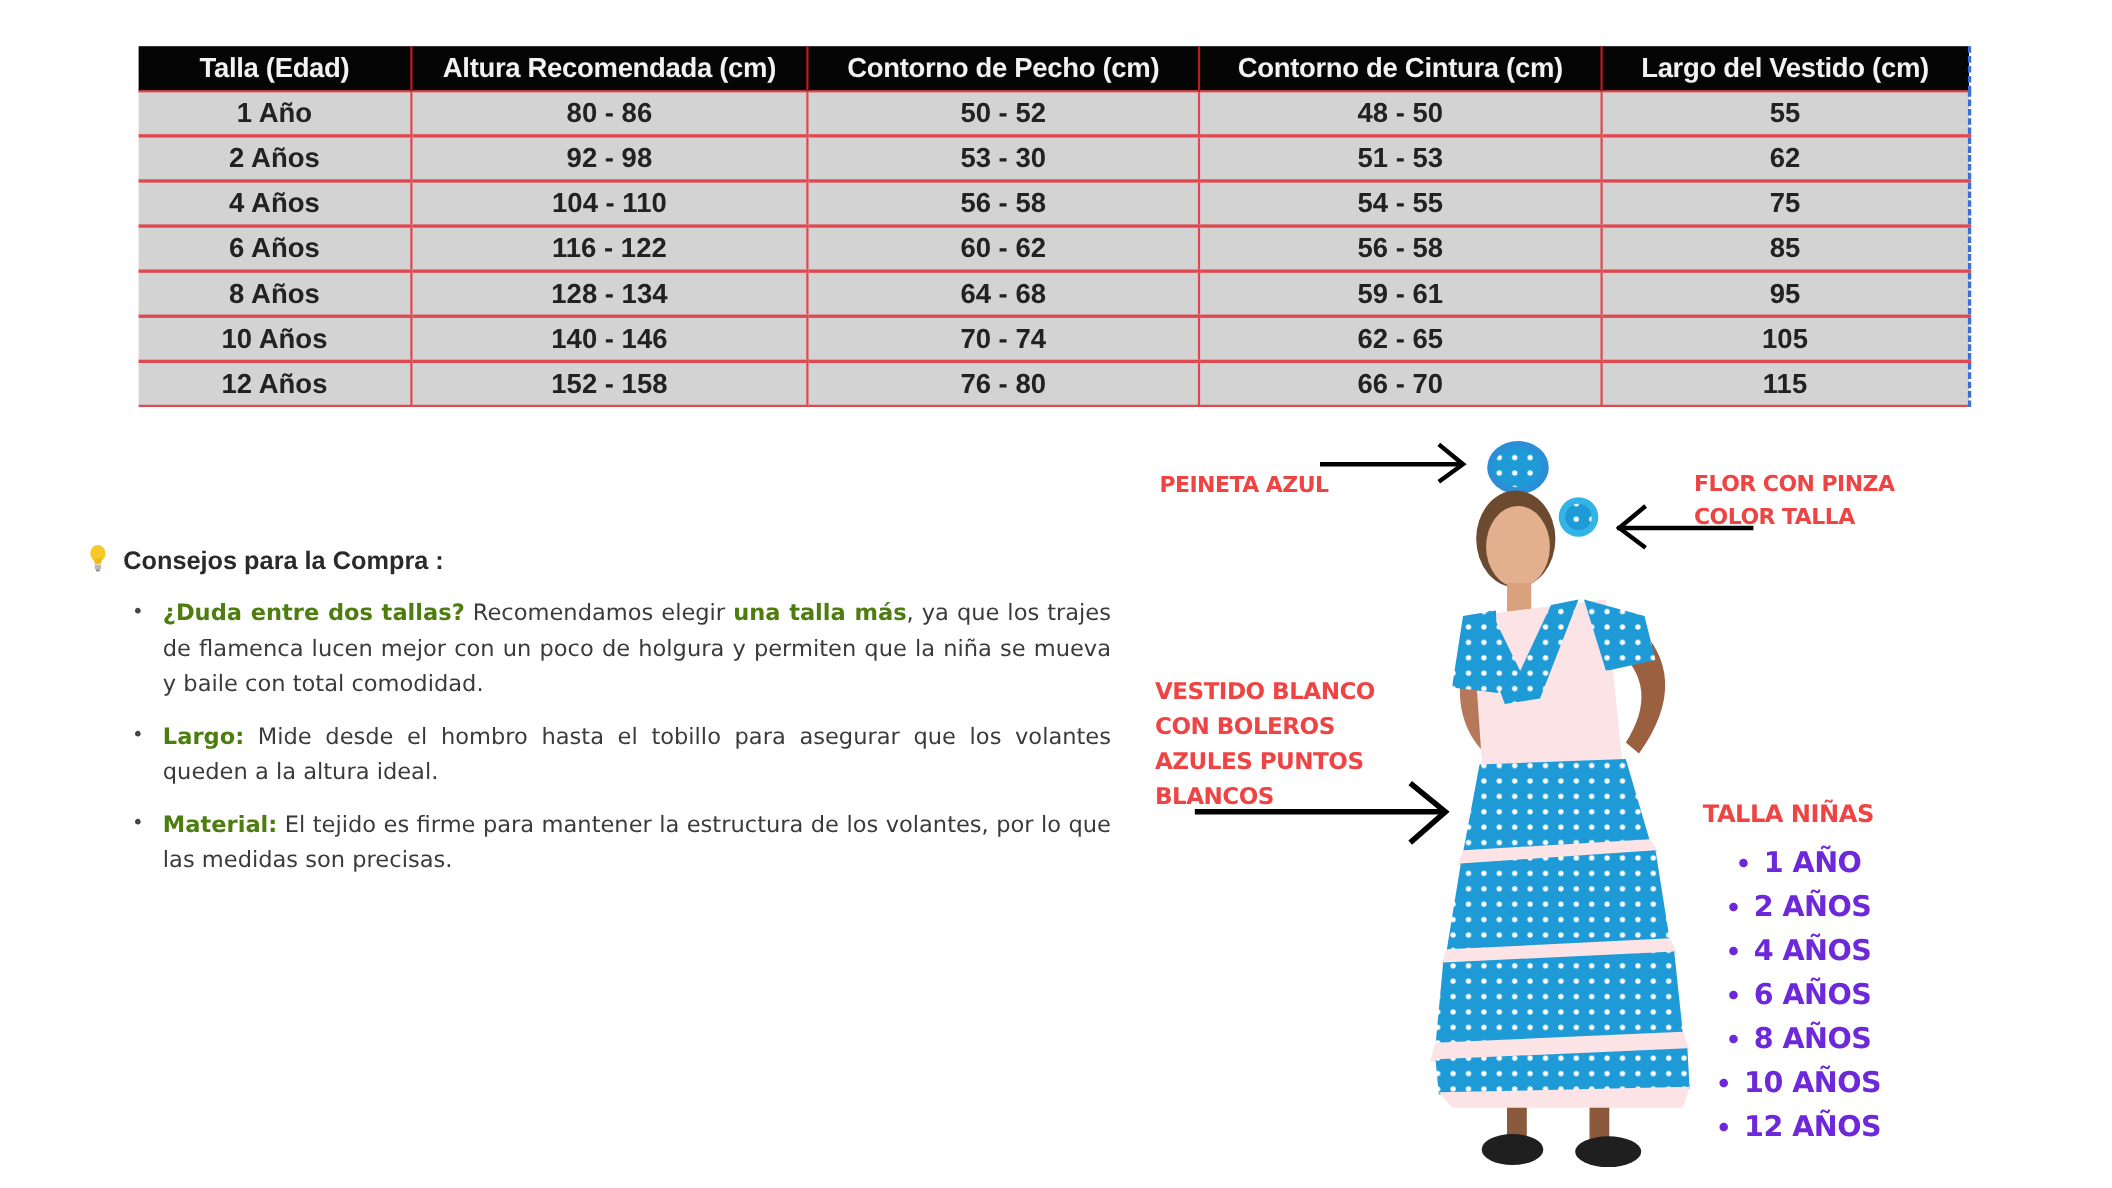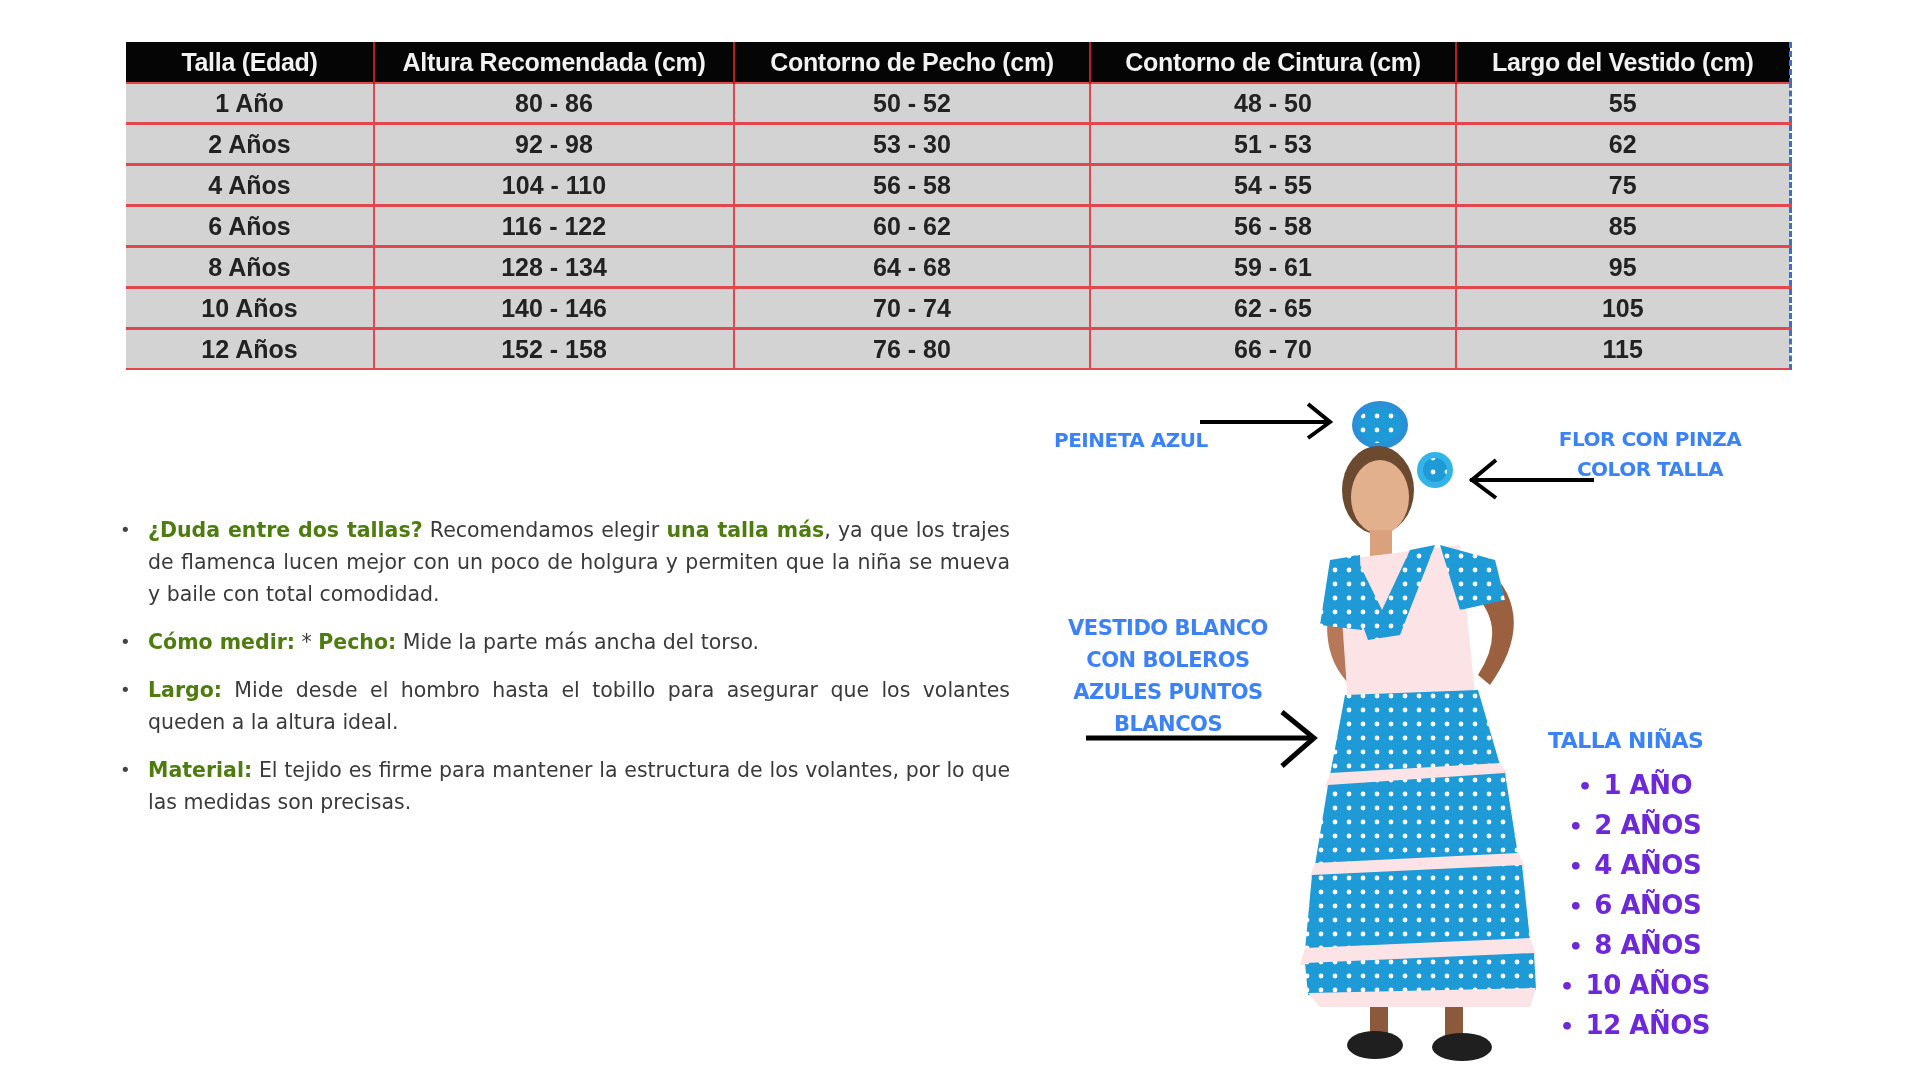--- a/index.html
+++ b/index.html
@@ -43,21 +43,21 @@
     font-size: 20.5px; line-height: 32px; color: #3a3a3a; text-align: justify;
     margin-bottom: 16px;
   }
   .tips-list li::before {
     content: "•"; position: absolute; left: 0; top: 0; color: #444; font-size: 18px;
   }
   .tips-list b { color: #4d7c0f; }
 
   
   .label {
-    position: absolute; font-weight: bold; color: #3b82f6; text-align: center;
+    position: absolute; font-weight: bold; color: #ef4444; 
     font-family: "DejaVu Sans", sans-serif; letter-spacing: -0.5px;
   }
   .lbl-peineta { left: 1054px; top: 428px; font-size: 20px; }
   .lbl-flor { left: 1540px; top: 424px; font-size: 20px; line-height: 30px; width: 220px; }
   .lbl-vestido { left: 1050px; top: 612px; font-size: 21px; line-height: 32px; width: 236px; }
   .lbl-talla { left: 1548px; top: 728px; font-size: 22px; }
   .talla-list { position: absolute; left: 1560px; top: 766px; list-style: none; margin: 0; padding: 0; }
   .talla-list li {
     font-family: "DejaVu Sans", sans-serif; font-weight: bold; font-size: 26px;
     line-height: 38px; color: #6d28d9; text-align: center; width: 150px; letter-spacing: -0.5px;
@@ -134,23 +134,31 @@
       <td>12 Años</td>
       <td>152 - 158</td>
       <td>76 - 80</td>
       <td>66 - 70</td>
       <td>115</td>
     </tr>
   </tbody>
 </table>
 
 <section class="tips">
+  <div class="tips-title">
+    <svg class="bulb-icon" viewBox="0 0 18 26">
+      <ellipse cx="9" cy="8" rx="7" ry="7.5" fill="#f7c928"></ellipse>
+      <path d="M5 13 L13 13 L11.5 18 L6.5 18 Z" fill="#f2b915"></path>
+      <rect x="6" y="18.5" width="6" height="4" rx="1" fill="#b9b9b9"></rect>
+      <rect x="7" y="22.5" width="4" height="2" rx="1" fill="#8c8c8c"></rect>
+    </svg>
+    <span>Consejos para la Compra :</span>
+  </div>
   <ul class="tips-list">
     <li><b>¿Duda entre dos tallas?</b><span> Recomendamos elegir </span><b>una talla más</b><span>, ya que los trajes de flamenca lucen mejor con un poco de holgura y permiten que la niña se mueva y baile con total comodidad.</span></li>
-    <li><b>Cómo medir:</b><span> * </span><b>Pecho:</b><span> Mide la parte más ancha del torso.</span></li>
     <li><b>Largo:</b><span> Mide desde el hombro hasta el tobillo para asegurar que los volantes queden a la altura ideal.</span></li>
     <li><b>Material:</b><span> El tejido es firme para mantener la estructura de los volantes, por lo que las medidas son precisas.</span></li>
   </ul>
 </section>
 
 <svg class="figure" viewBox="0 0 300 685">
   <defs>
     <pattern id="dots" width="14" height="14" patternUnits="userSpaceOnUse">
       <rect width="14" height="14" fill="#1e9ad6"></rect>
       <circle cx="7" cy="7" r="2.4" fill="#ffffff"></circle>

